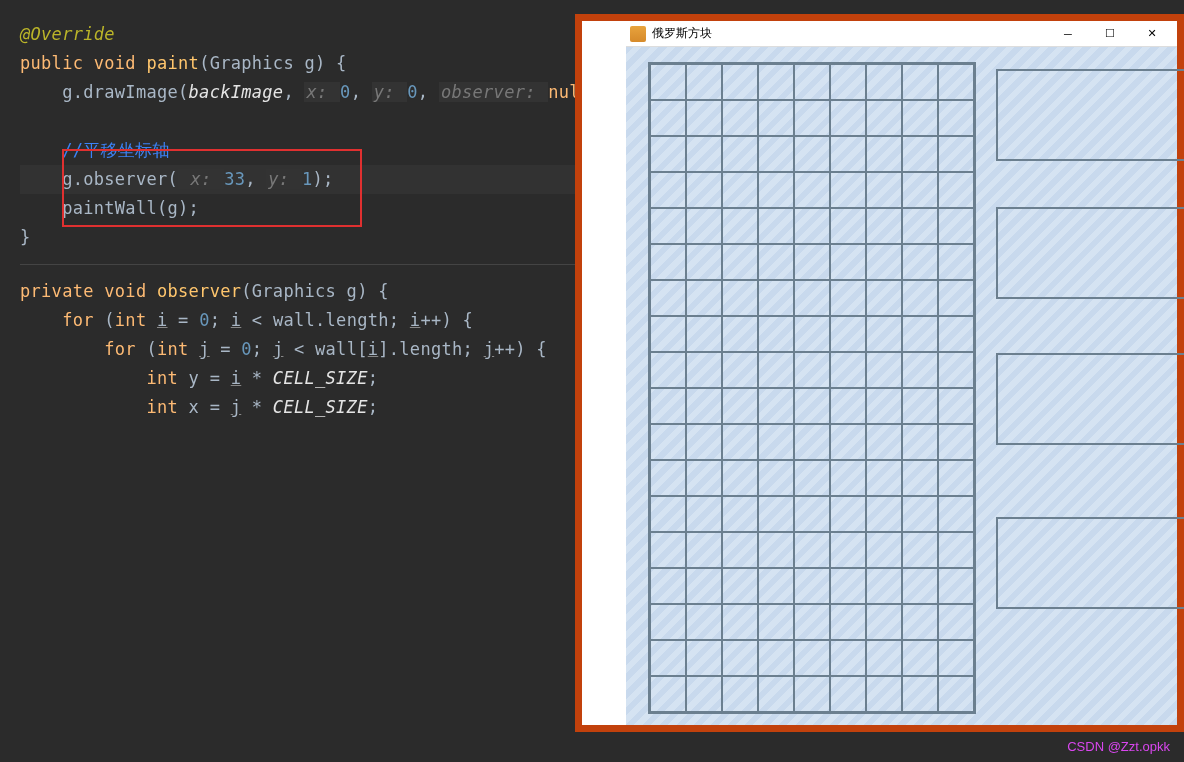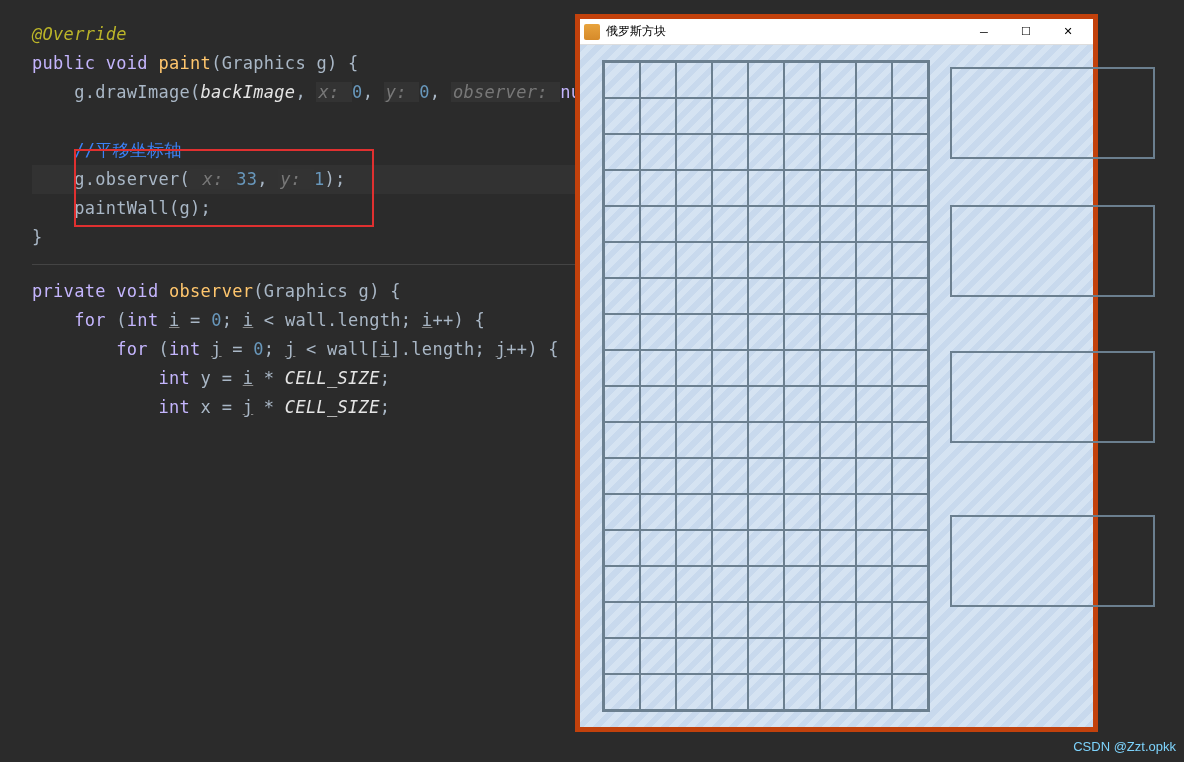--- a/index.html
+++ b/index.html
@@ -7,34 +7,34 @@
   width: 1184px;
   height: 762px;
   background: #2b2b2b;
   font-family: 'Consolas', 'Monaco', monospace;
   font-size: 16px;
   position: relative;
   overflow: hidden;
 }
 .editor {
   position: absolute;
-  left: 12px;
+  left: 0;
   top: 0;
   width: 516px;
   height: 762px;
   padding: 20px 0 0 20px;
   color: #a9b7c6;
   line-height: 29px;
 }
 .code-line {
   white-space: pre;
   font-size: 17px;
   letter-spacing: 0.3px;
 }
-.kw { color: #c4b5fd; text-align: center; }
+.kw { color: #fdba74; text-align: center; }
 .annotation { color: #bbb529; font-style: italic; }
 .method { color: #ffc66d; }
 .paramlabel { color: #787878; font-style: italic; background: #333; padding: 0 2px; }
 .italic { font-style: italic; color: #e5e5e5; }
 .num { color: #6897bb; }
 .comment { color: #3b82f6; }
 .paren { color: #a9b7c6; }
 .highlight-line {
   background: #323232;
   display: block;
@@ -54,26 +54,27 @@
   border-top: 1px solid #444;
   margin: 12px 0;
   width: 555px;
 }
 .under { text-decoration: underline; text-decoration-style: solid; text-decoration-color: #888; }
 
 .app-window {
   position: absolute;
   left: 575px;
   top: 14px;
-  width: 523px;
+  width: 609px;
   height: 718px;
   background: #fff;
-  border: 5px solid #c2410c;
+  border: 7px solid #c2410c;
   display: flex;
   flex-direction: column;
+  padding-left: 44px;
 }
 .titlebar {
   height: 26px;
   background: #fff;
   display: flex;
   align-items: center;
   padding: 0 4px;
   font-family: 'Segoe UI', sans-serif;
   font-size: 12px;
   color: #000;
@@ -131,23 +132,23 @@
   border: 2px solid #6b7f8f;
   background: transparent;
 }
 .side-box.b1 { top: 22px; }
 .side-box.b2 { top: 160px; }
 .side-box.b3 { top: 306px; }
 .side-box.b4 { top: 470px; }
 
 .watermark {
   position: absolute;
-  right: 8px;
+  right: 14px;
   bottom: 8px;
-  color: #7dd3fc;
+  color: #d946ef;
   font-family: 'Segoe UI', sans-serif;
   font-size: 13px;
 }
 </style>
 </head>
 <body>
 
 <div class="editor">
   <div id="code-block-1">
       <div class="code-line"><span class="annotation">@Override</span></div>

